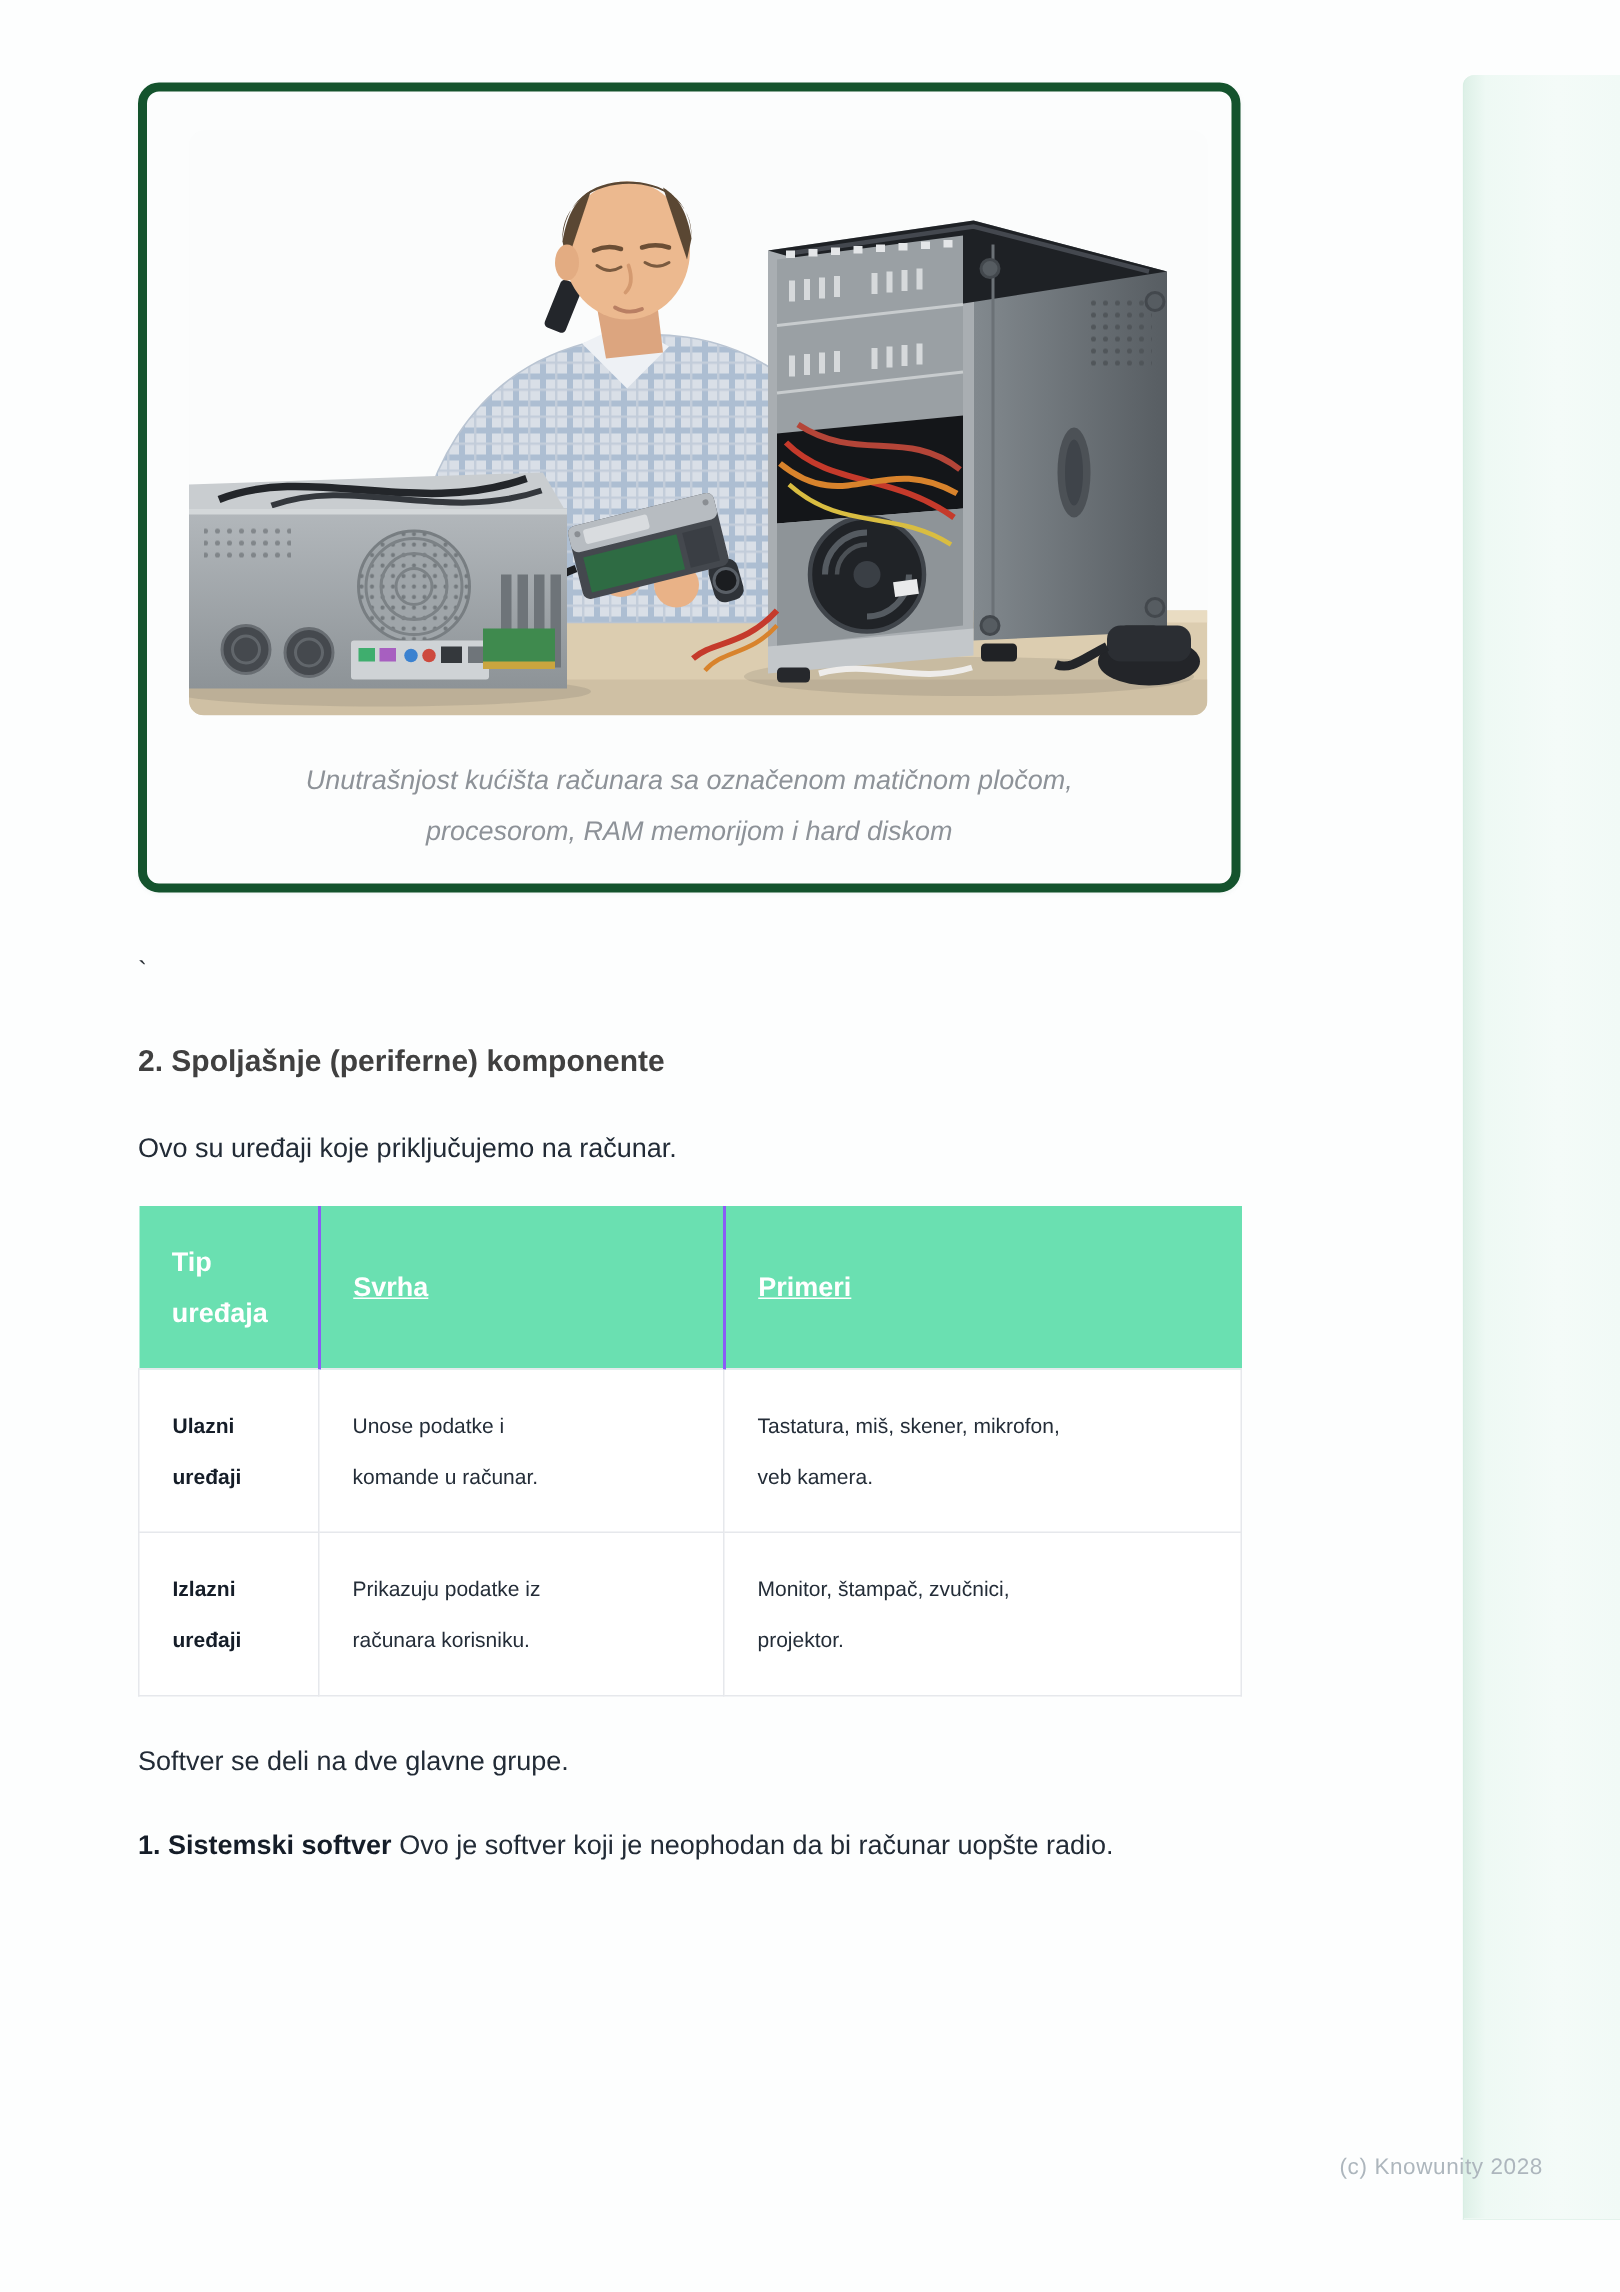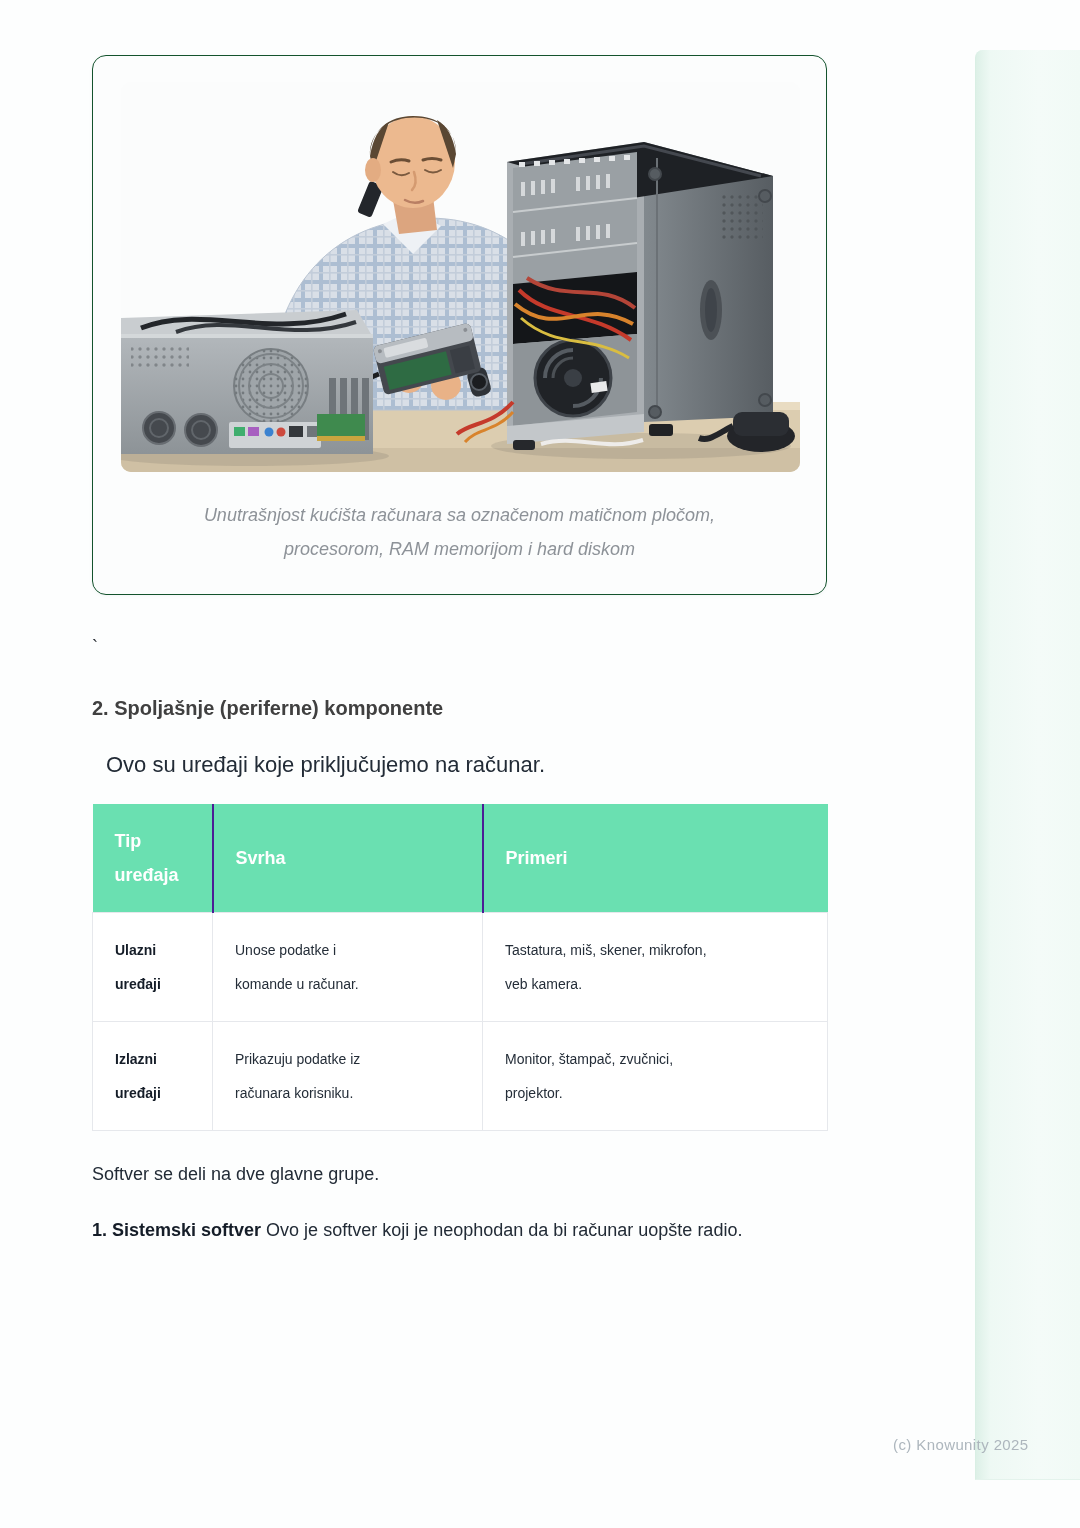--- a/index.html
+++ b/index.html
@@ -22,74 +22,74 @@
   .copyright {
     position:absolute; left:893px; top:1436px;
     font-size:15px; color:#adb6bd; letter-spacing:.4px;
   }
   .content { position:absolute; left:92px; top:0; width:735px; }
 
   
   .figure-card {
     margin-top:55px; width:735px; height:540px;
     background:#fcfdfd;
-    border:1px solid #14532d;
+    border:6px solid #14532d;
     border-radius:14px;
     box-shadow:0 1px 3px rgba(150,180,170,.10);
     padding:26px 28px 0 28px;
   }
   .photo {
     width:679px; height:390px; border-radius:10px; overflow:hidden;
     background:#fafbfb;
   }
   .photo svg { display:block; }
   .figure-caption { margin-top:26px; text-align:center; }
   .figure-caption div {
     font-style:italic; font-size:18px; line-height:34px; color:#8d9298;
   }
 
   .stray-char { margin-top:42px; font-size:18px; color:#2a2f36; line-height:20px; }
 
   .h3 { margin-top:40px; font-size:20px; font-weight:700; color:#404040; }
-  .para { margin-top:30px; font-size:22px; line-height:30px; color:#222b36;margin-left:14px; }
+  .para { margin-top:30px; font-size:18px; line-height:30px; color:#222b36; }
 
   
   table.devices {
     margin-top:24px; width:735px;
     border-collapse:collapse; table-layout:fixed;
   }
   table.devices col.c1 { width:120px; }
   table.devices col.c2 { width:270px; }
   table.devices col.c3 { width:345px; }
   table.devices th {
     background:#6ae0b1; color:#ffffff; font-weight:700; font-size:18px;
     text-align:left; vertical-align:middle; padding:20px 12px 20px 22px;
   }
-  table.devices th + th { border-left:2px solid #4c1d95; }
+  table.devices th + th { border-left:2px solid #8b5cf6;text-decoration:underline; }
   table.devices th .line { line-height:34px; }
   table.devices td {
     border:1px solid #e6e8ec; background:#fff;
     vertical-align:middle; padding:20px 12px 20px 22px;
     font-size:14px; color:#242d38;
   }
   table.devices td .line { line-height:34px; }
   table.devices td.tip { font-weight:700; color:#151d28; }
   table.devices tr.hdr-row { height:107px; }
   table.devices tr.body-row { height:108px; }
 
   .h2-green { margin-top:36px; font-size:29px; font-weight:700; color:#8ce9c5; letter-spacing:.2px; }
   .para-tight { margin-top:26px; font-size:18px; line-height:34px; color:#222b36; }
   .para-justify { margin-top:22px; font-size:18px; line-height:34px; color:#222b36; text-align:justify; }
   .para-justify strong { color:#151d28; }
 </style>
 </head>
 <body>
 
 <div class="side-strip"></div>
-<div class="copyright">(c) Knowunity 2025</div>
+<div class="copyright">(c) Knowunity 2028</div>
 
 <div class="content">
 
   <div class="figure-card">
     <div class="photo">
       <svg viewBox="0 0 679 390" width="679" height="390" xmlns="http://www.w3.org/2000/svg">
         <defs>
           <linearGradient id="metal" x1="0" y1="0" x2="0" y2="1">
             <stop offset="0" stop-color="#b3b8bc"></stop>
               <stop offset="1" stop-color="#8d9397"></stop>

